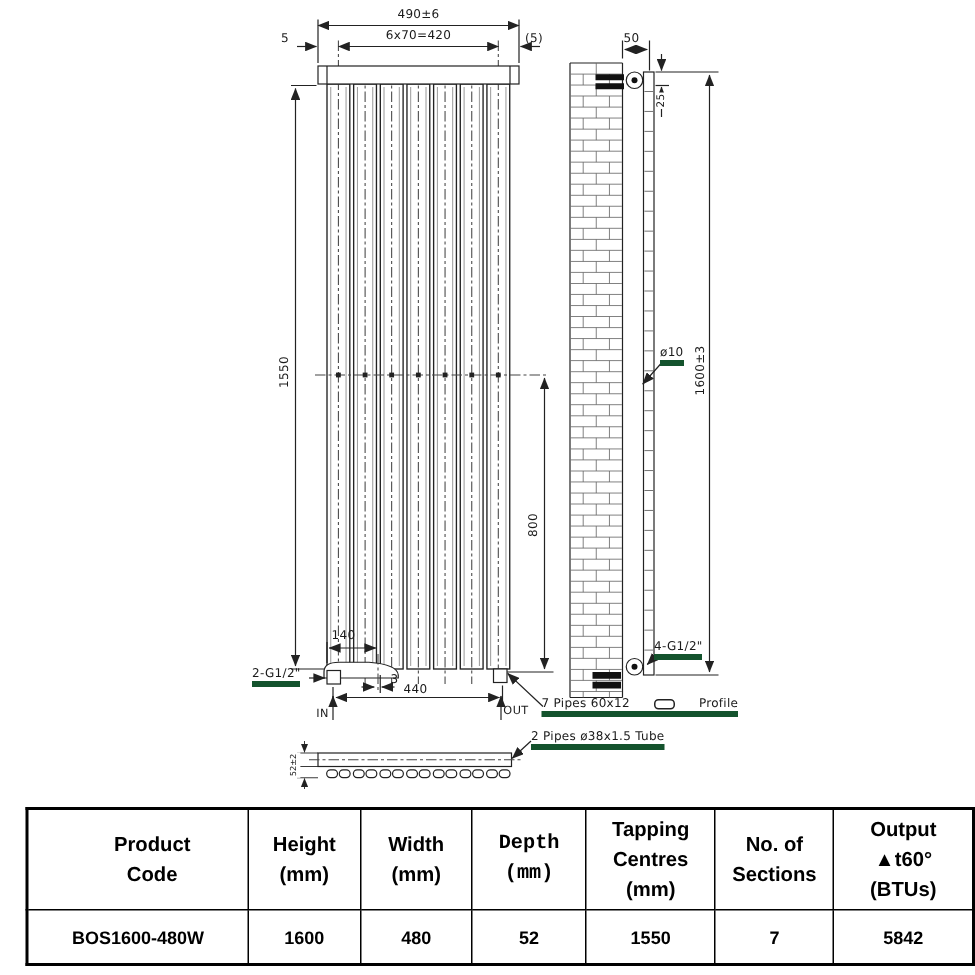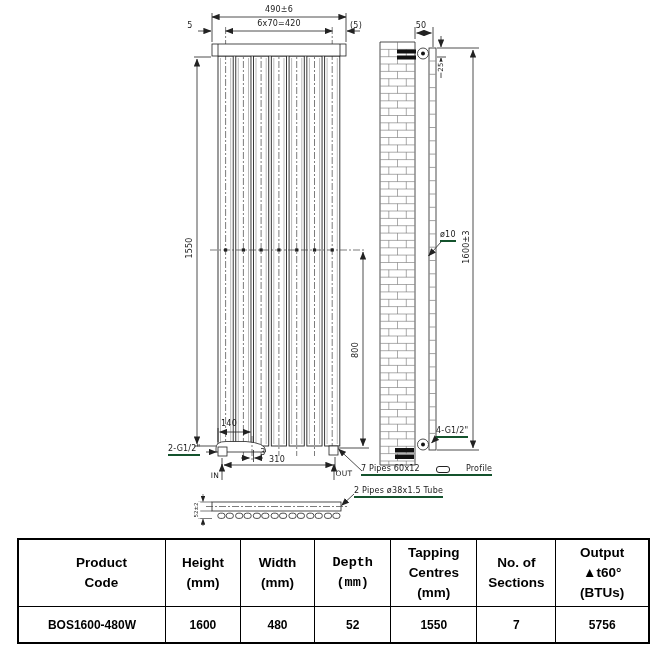--- a/index.html
+++ b/index.html
@@ -5,21 +5,21 @@
   html,body{margin:0;padding:0;background:#fff;}
   #screen{position:relative;width:650px;height:650px;background:#fff;overflow:hidden;
           font-family:"DejaVu Sans",sans-serif;}
   
   .dim{position:absolute;font-size:8px;color:#1a1a1a;white-space:nowrap;
        transform:translate(-50%,-50%);letter-spacing:.2px;line-height:1;}
   .rot{transform:translate(-50%,-50%) rotate(-90deg);}
   .bg{background:#fff;padding:0 1px;}
   .tl{position:absolute;font-size:8px;color:#1a1a1a;white-space:nowrap;line-height:1;
       letter-spacing:.2px;}
-  .lead{border-bottom:2px solid #14532d;padding-bottom:1px;}
+  .lead{border-bottom:4px solid #14532d;padding-bottom:1px;}
   .bold{font-weight:normal;font-size:7.5px;letter-spacing:.3px;}
   .tiny{font-size:5.5px;letter-spacing:0;}
   .sm{font-size:7px;}
   .pipes{display:inline-flex;align-items:center;gap:16px;}
   .ovalshape{display:inline-block;width:12px;height:5px;border:1px solid #222;
              border-radius:3px;background:#fff;}
   
   #spec-table{position:absolute;left:17px;top:538px;}
   #spec-table table{border-collapse:collapse;background:#fff;border:2.5px solid #000;}
   #spec-table th,#spec-table td{border:1.5px solid #000;text-align:center;vertical-align:middle;
@@ -361,21 +361,21 @@
   </svg>
 
   <span class="dim" style="left:279px;top:10px">490±6</span>
   <span class="dim" style="left:279px;top:24px">6x70=420</span>
   <span class="dim" style="left:190px;top:26px">5</span>
   <span class="dim" style="left:356px;top:26px">(5)</span>
   <span class="dim rot" style="left:190px;top:248px">1550</span>
   <span class="dim rot" style="left:356px;top:350px">800</span>
   <span class="dim" style="left:229px;top:424px">140</span>
   <span class="dim" style="left:263px;top:453px">3</span>
-  <span class="dim" style="left:277px;top:460px">310</span>
+  <span class="dim" style="left:277px;top:460px">440</span>
   <span class="dim bold" style="left:215px;top:476px">IN</span>
   <span class="dim bold" style="left:344px;top:474px">OUT</span>
   <span class="tl lead" style="left:168px;top:445px">2-G1/2"</span>
 
   <span class="tl pipes lead" style="left:361px;top:465px">
     <span>7 Pipes 60x12</span>
     <span class="ovalshape"></span>
     <span>Profile</span>
   </span>
   <span class="tl lead" style="left:354px;top:487px">2 Pipes ø38x1.5 Tube</span>
@@ -402,18 +402,18 @@
           </tr>
         </thead>
       <tbody>
           <tr id="spec-row">
             <td>BOS1600-480W</td>
             <td>1600</td>
             <td>480</td>
             <td>52</td>
             <td>1550</td>
             <td>7</td>
-            <td>5756</td>
+            <td>5842</td>
           </tr>
         </tbody>
     </table>
   </div>
 </div>
 
 </body></html>

